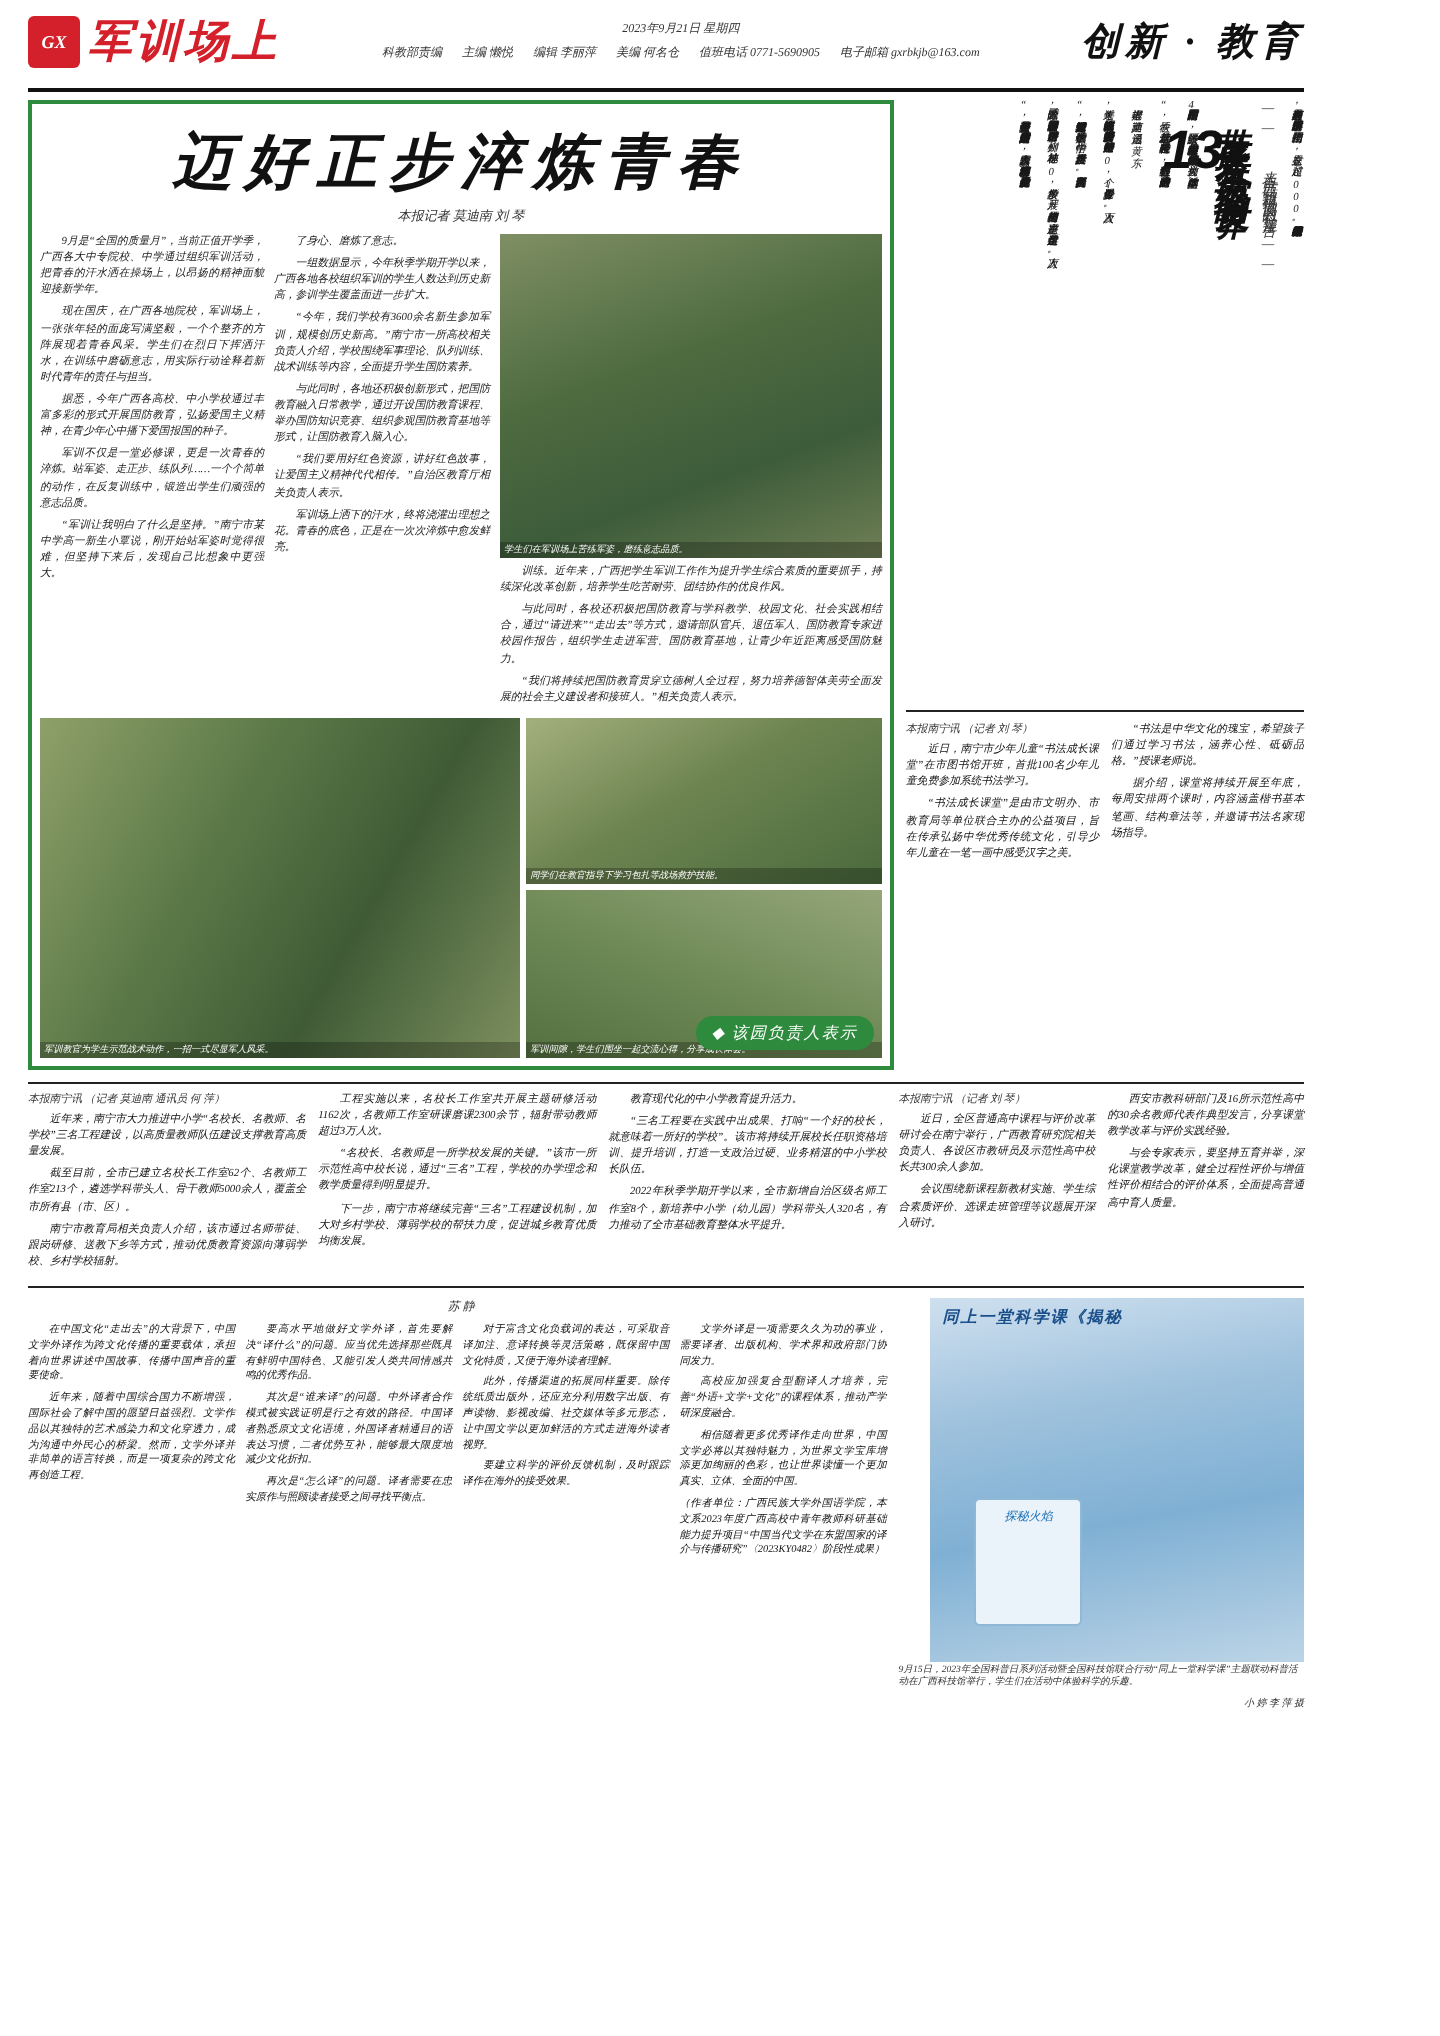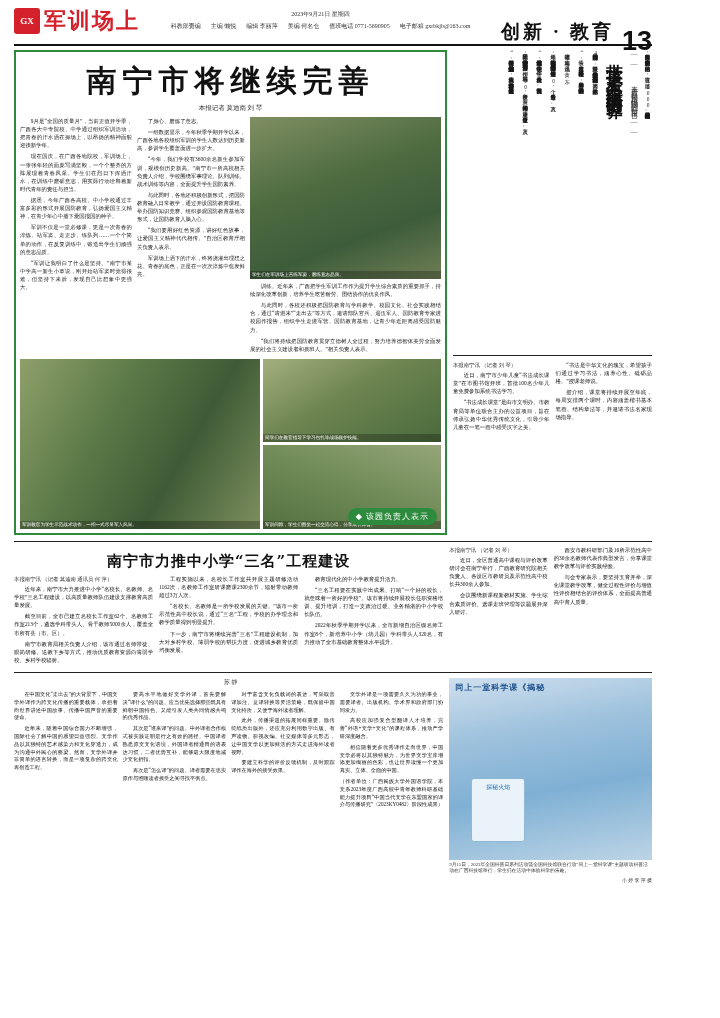--- a/index.html
+++ b/index.html
@@ -4,37 +4,37 @@
 <style>
   html,body{margin:0;padding:0;}
   body{
     width:720px;height:1018px;
     background:#ffffff;
     font-family:"Liberation Serif", serif;
     color:#111;
     overflow:hidden;
     position:relative;
   }
-  .page{position:relative;width:666px;height:1018px;box-sizing:border-box;padding:0 10px;}
+  .page{position:relative;width:666px;height:1018px;box-sizing:border-box;padding:0 10px;font-style:italic;}
 
   
   .masthead{display:flex;align-items:flex-start;padding:6px 4px 2px 4px;height:44px;box-sizing:border-box;}
   .logo{display:flex;align-items:center;gap:4px;}
   .logo-badge{
     width:26px;height:26px;border-radius:3px;background:#d4202a;
     color:#fff;font-size:9px;line-height:26px;text-align:center;font-weight:bold;
   }
   .logo-name{
     font-size:22px;font-weight:bold;color:#d4202a;letter-spacing:2px;
     font-family:"DejaVu Serif", serif;
   }
   .mast-mid{flex:1;display:flex;flex-direction:column;align-items:center;justify-content:flex-start;padding-top:4px;}
   .mast-date{font-size:6px;color:#333;margin-bottom:3px;}
   .mast-credits{display:flex;gap:10px;font-size:6px;color:#333;}
-  .mast-right{display:flex;align-items:center;gap:8px;padding-top:2px;}
+  .mast-right{display:flex;align-items:center;gap:8px;padding-top:2px;flex-direction:column;}
   .section-title{
     font-size:19px;font-weight:bold;letter-spacing:3px;color:#111;
   }
   .page-num{
     font-size:27px;font-weight:bold;color:#111;line-height:1;
     font-family:"Liberation Sans", sans-serif;
     margin-top:20px;
   }
   .rule{height:2px;background:#111;margin:0 4px 4px 4px;}
 
@@ -143,21 +143,21 @@
       <div class="section-title">创新 · 教育</div>
       <div class="page-num">13</div>
     </div>
   </div>
   <div class="rule"></div>
 
   <div class="cols">
 
     <div class="col-left">
       <div class="lead-box">
-        <div class="lead-title">南宁市将继续完善</div>
+        <div class="lead-title">迈好正步淬炼青春</div>
         <div class="lead-byline">本报记者  莫迪南  刘  琴</div>
 
         <div class="lead-body">
 
           <div class="lead-text lt1">
             <p>9月是“全国的质量月”，当前正值开学季，广西各大中专院校、中学通过组织军训活动，把青春的汗水洒在操场上，以昂扬的精神面貌迎接新学年。</p>
             <p>现在国庆，在广西各地院校，军训场上，一张张年轻的面庞写满坚毅，一个个整齐的方阵展现着青春风采。学生们在烈日下挥洒汗水，在训练中磨砺意志，用实际行动诠释着新时代青年的责任与担当。</p>
             <p>据悉，今年广西各高校、中小学校通过丰富多彩的形式开展国防教育，弘扬爱国主义精神，在青少年心中播下爱国报国的种子。</p>
             <p>军训不仅是一堂必修课，更是一次青春的淬炼。站军姿、走正步、练队列……一个个简单的动作，在反复训练中，锻造出学生们顽强的意志品质。</p>
             <p>“军训让我明白了什么是坚持。”南宁市某中学高一新生小覃说，刚开始站军姿时觉得很难，但坚持下来后，发现自己比想象中更强大。</p>
@@ -233,21 +233,20 @@
           <p>据介绍，课堂将持续开展至年底，每周安排两个课时，内容涵盖楷书基本笔画、结构章法等，并邀请书法名家现场指导。</p>
         </div>
       </div>
     </div>
   </div>
 
   <div class="rule" style="height:1px;background:#222;margin:6px 4px 4px 4px;"></div>
 
   <div class="cols">
     <div style="width:470px;">
-      <h2 class="sec-head">南宁市力推中小学“三名”工程建设</h2>
       <div class="cols3">
         <div>
           <div class="dateline">本报南宁讯 （记者 莫迪南  通讯员 何 萍）</div>
           <p>近年来，南宁市大力推进中小学“名校长、名教师、名学校”三名工程建设，以高质量教师队伍建设支撑教育高质量发展。</p>
           <p>截至目前，全市已建立名校长工作室62个、名教师工作室213个，遴选学科带头人、骨干教师5000余人，覆盖全市所有县（市、区）。</p>
           <p>南宁市教育局相关负责人介绍，该市通过名师带徒、跟岗研修、送教下乡等方式，推动优质教育资源向薄弱学校、乡村学校辐射。</p>
         </div>
         <div>
           <p>工程实施以来，名校长工作室共开展主题研修活动1162次，名教师工作室研课磨课2300余节，辐射带动教师超过3万人次。</p>
           <p>“名校长、名教师是一所学校发展的关键。”该市一所示范性高中校长说，通过“三名”工程，学校的办学理念和教学质量得到明显提升。</p>
@@ -300,21 +299,21 @@
         <div>
           <p>文学外译是一项需要久久为功的事业，需要译者、出版机构、学术界和政府部门协同发力。</p>
           <p>高校应加强复合型翻译人才培养，完善“外语+文学+文化”的课程体系，推动产学研深度融合。</p>
           <p>相信随着更多优秀译作走向世界，中国文学必将以其独特魅力，为世界文学宝库增添更加绚丽的色彩，也让世界读懂一个更加真实、立体、全面的中国。</p>
           <p style="text-indent:0;">（作者单位：广西民族大学外国语学院，本文系2023年度广西高校中青年教师科研基础能力提升项目“中国当代文学在东盟国家的译介与传播研究”〈2023KY0482〉阶段性成果）</p>
         </div>
       </div>
     </div>
 
     <div style="width:222px;">
-      <div class="photo" style="height:182px;background:linear-gradient(170deg,#cfe0ef 0%,#9fc2dd 30%,#7fb0d4 60%,#bcd4e6 100%);position:relative;">
+      <div class="photo" style="height:182px;background:linear-gradient(170deg,#cfe0ef 0%,#9fc2dd 30%,#7fb0d4 60%,#bcd4e6 100%);position:relative;margin-left:16px;">
         <div style="position:absolute;top:4px;left:6px;right:6px;color:#1b4f8a;font-size:8px;font-weight:bold;letter-spacing:1px;">同上一堂科学课《揭秘</div>
         <div style="position:absolute;left:22px;bottom:18px;width:52px;height:62px;background:#eaf3fa;border:1px solid #8fb8d6;border-radius:3px;">
           <div style="font-size:6px;color:#1b6fb5;text-align:center;margin-top:4px;">探秘火焰</div>
         </div>
       </div>
       <div class="caption">9月15日，2023年全国科普日系列活动暨全国科技馆联合行动“同上一堂科学课”主题联动科普活动在广西科技馆举行，学生们在活动中体验科学的乐趣。</div>
       <div class="sign">小 婷  李 萍  摄</div>
     </div>
   </div>
 

